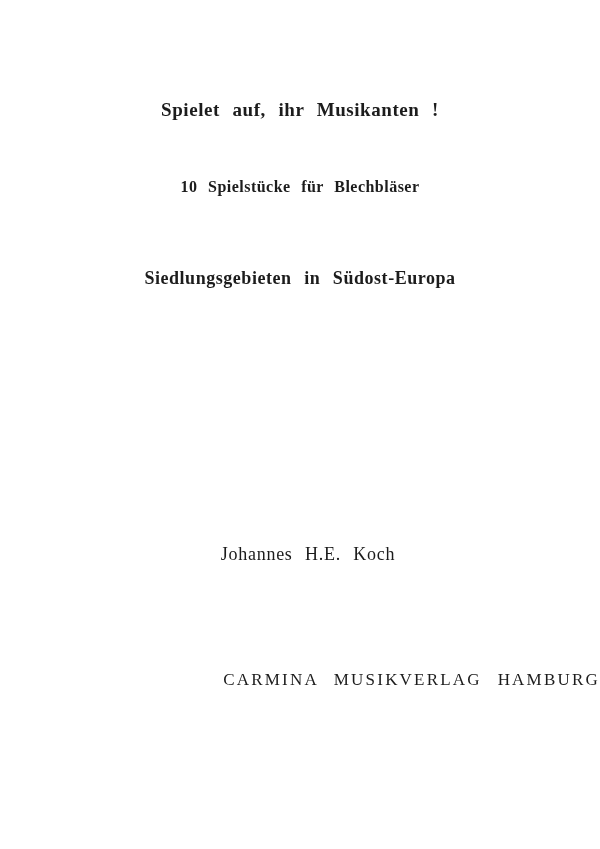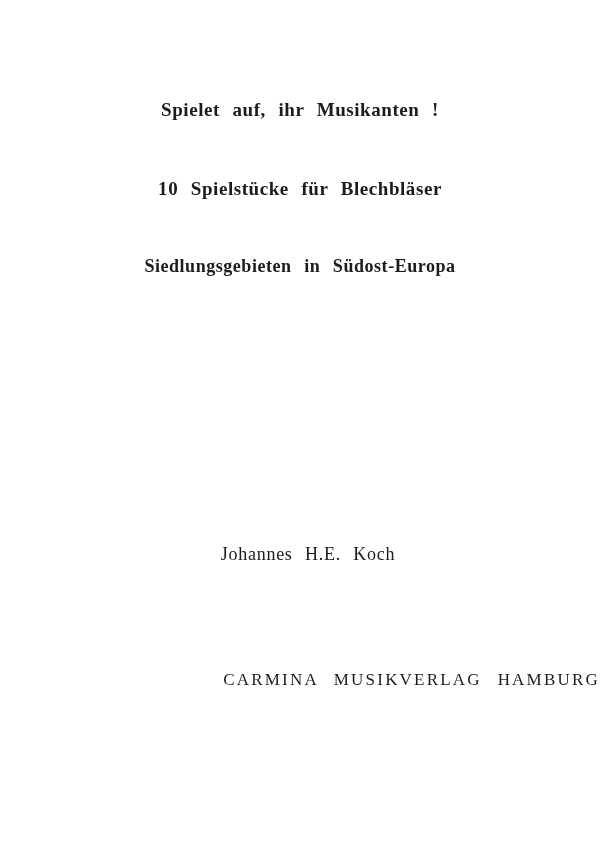--- a/index.html
+++ b/index.html
@@ -30,34 +30,34 @@
   }
   .title-line {
     top: 99px;
     font-size: 19px;
     font-weight: 700;
     letter-spacing: 0.03em;
     word-spacing: 0.38em;
   }
   .subtitle-line {
     top: 178px;
-    font-size: 19px;
+    font-size: 16px;
     font-weight: 700;
     letter-spacing: 0.03em;
     word-spacing: 0.38em;
   }
   .desc-line-1 {
     top: 231px;
     font-size: 18px;
     font-weight: 600;
     letter-spacing: 0.03em;
     word-spacing: 0.42em;
   }
   .desc-line-2 {
-    top: 256px;
+    top: 268px;
     font-size: 18px;
     font-weight: 600;
     letter-spacing: 0.03em;
     word-spacing: 0.42em;
   }
   .author-line {
     top: 544px;
     font-size: 18px;
     font-weight: 400;
     letter-spacing: 0.04em;

